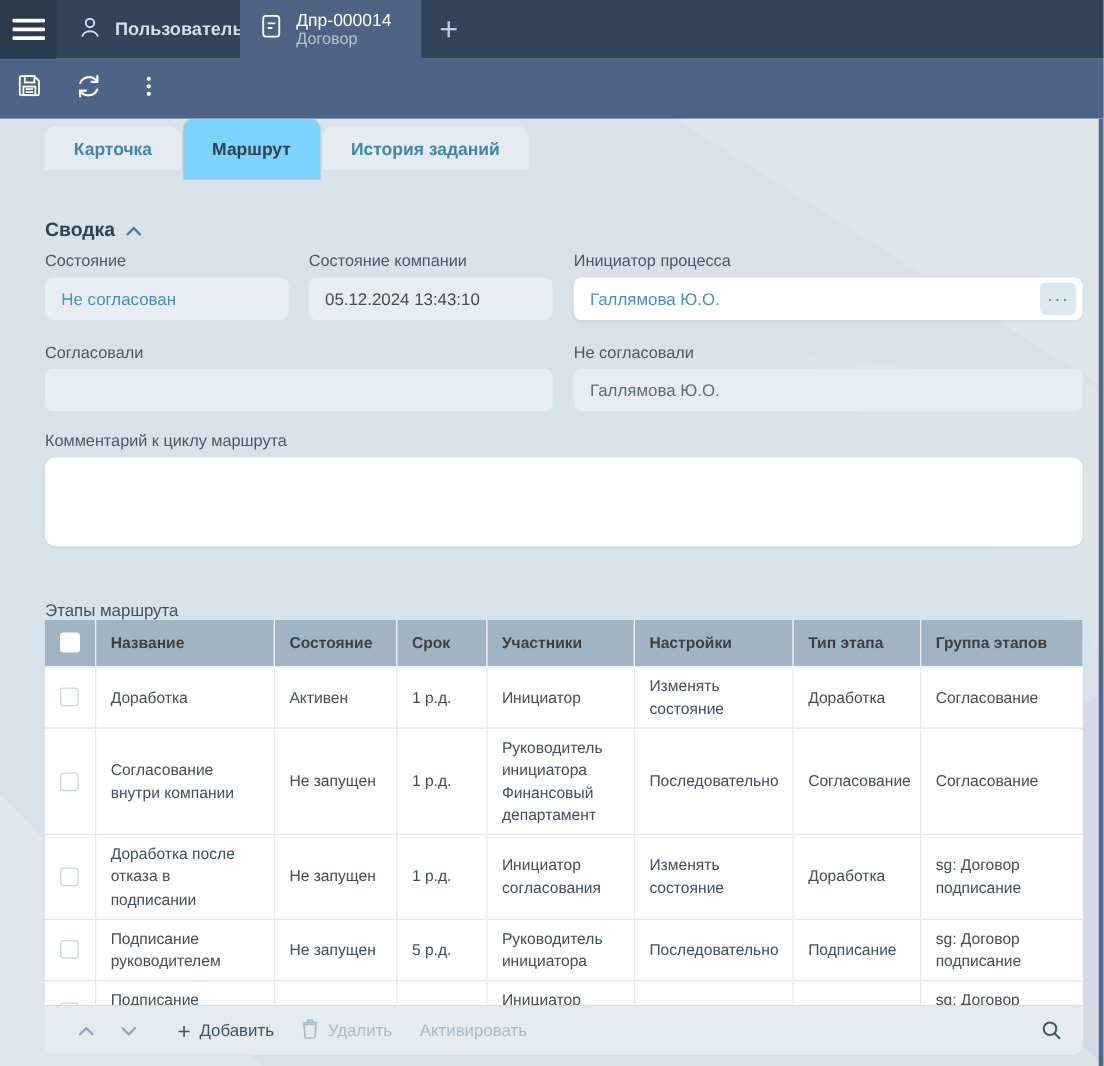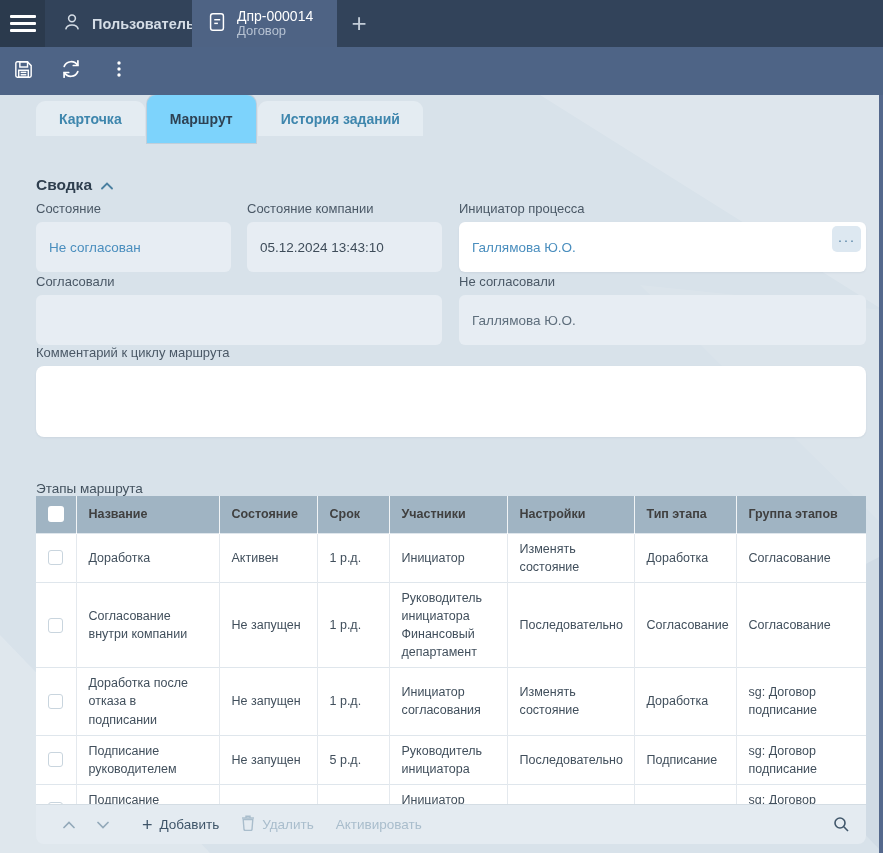--- a/index.html
+++ b/index.html
@@ -30,21 +30,21 @@
 
   
   .tabs { position:absolute; left:36px; top:0; display:flex; align-items:flex-start; }
   .tab { height:35px; margin-top:6px; padding:0 23px; display:flex; align-items:center; background:#e4ecf2; border-radius:9px 9px 0 0; color:#3e86ad; font-size:14px; font-weight:700; cursor:pointer; margin-right:2px; }
   .tab.active { height:48px; margin-top:0; background:#7dd3fc; color:#2e4254; box-shadow:0 0 0 1px rgba(163,185,202,.45); }
 
   
   .section-header { position:absolute; left:36px; top:81px; display:flex; align-items:center; gap:9px; cursor:pointer; }
   .section-title { font-size:15.5px; font-weight:700; color:#2f3f4f; }
   .f-label { position:absolute; font-size:13px; color:#4a5866; }
-  .field { position:absolute; height:50px; background:#e7edf3; border-radius:6px; display:flex; align-items:center; padding:0 13px; font-size:13.5px; color:#3e4c59; }
+  .field { position:absolute; height:34px; background:#e7edf3; border-radius:6px; display:flex; align-items:center; padding:0 13px; font-size:13.5px; color:#3e4c59; }
   .field.white { background:#ffffff; box-shadow:0 1px 2px rgba(60,80,100,.08); }
   .link-blue { color:#4a8ebe; cursor:pointer; }
   .val-gray { color:#5e6e7c; }
   .ellipsis-btn { position:absolute; right:5px; top:4px; width:29px; height:26px; background:#dde8f1; border-radius:5px; display:flex; align-items:center; justify-content:center; color:#5b87a8; font-size:15px; letter-spacing:1px; cursor:pointer; }
   .comment-box { position:absolute; left:36px; top:271px; width:830px; height:71px; background:#ffffff; border:none; border-radius:8px; resize:none; padding:10px 13px; font-family:inherit; font-size:13.5px; color:#3e4c59; box-shadow:0 1px 2px rgba(60,80,100,.08); }
 
   
   .stages-label { position:absolute; left:36px; top:376px; font-size:13.5px; color:#43525f;margin-top:10px; }
   .stages-table { position:absolute; left:36px; top:401px; width:830px; border-collapse:collapse; table-layout:fixed; background:#ffffff; }
   .stages-table th { background:#a0b4c3; color:#404040; font-size:12.5px; font-weight:700; text-align:left; padding:0 12px; height:37px; border-right:1px solid rgba(255,255,255,.85); }

